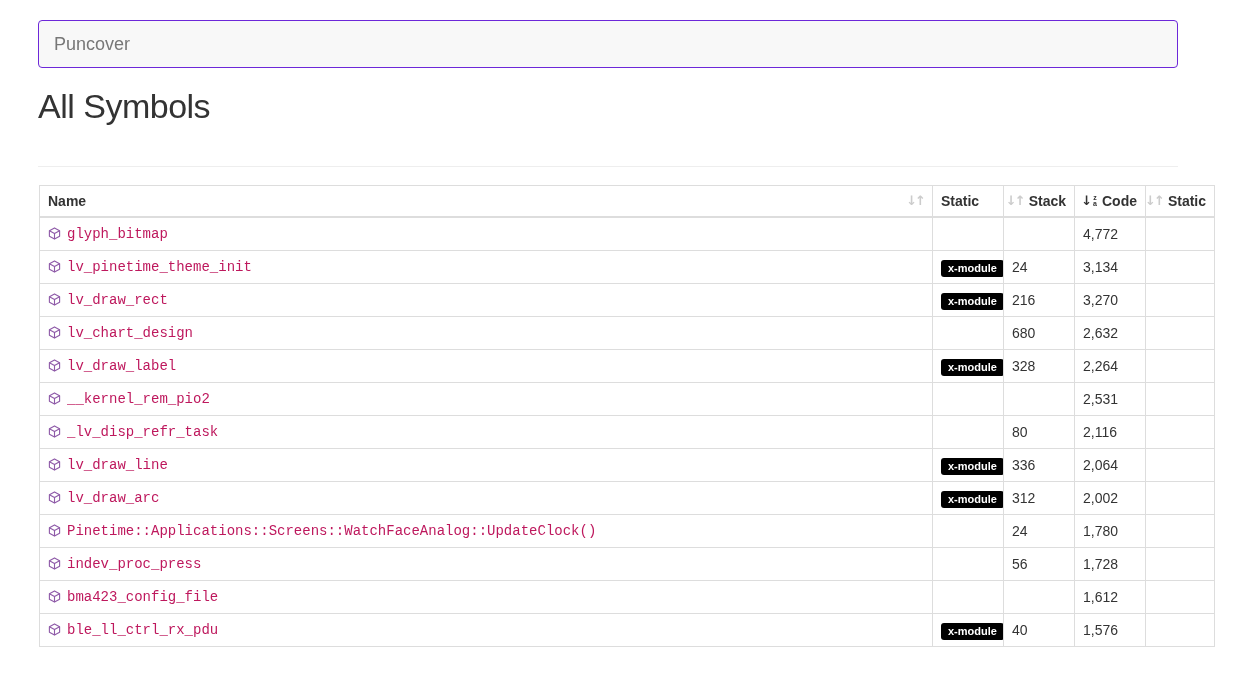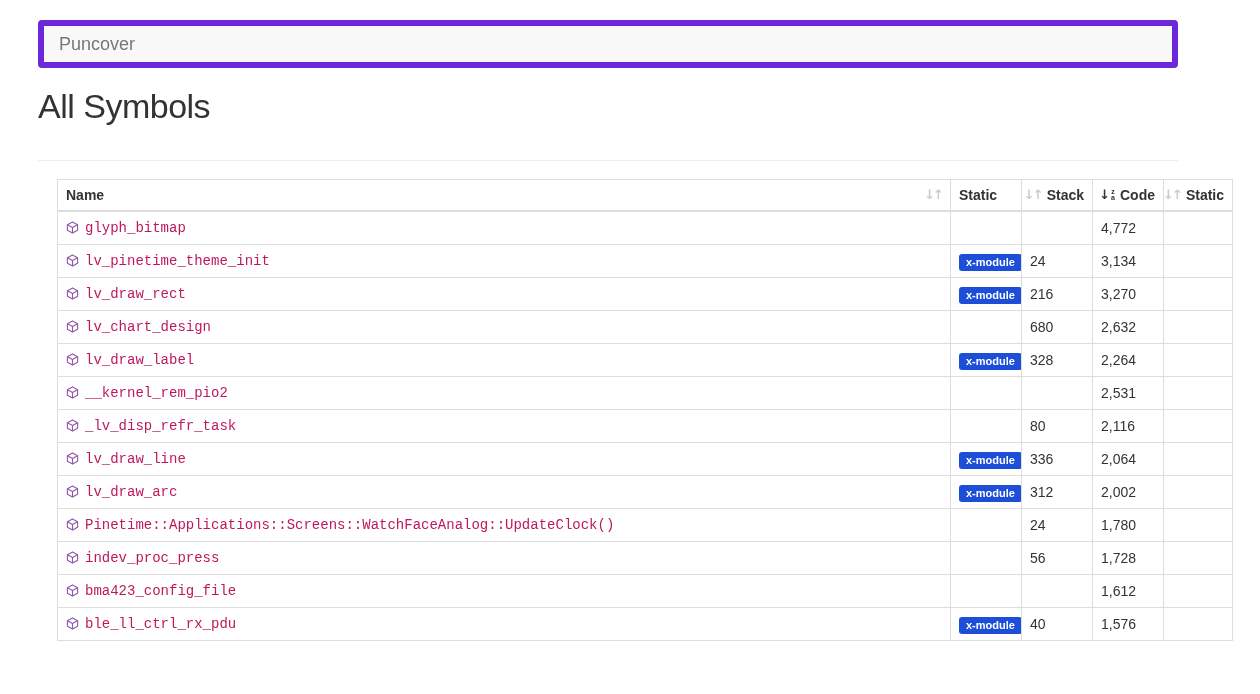--- a/index.html
+++ b/index.html
@@ -9,47 +9,47 @@
     background: #fff;
     font-family: "Liberation Sans", sans-serif;
     font-size: 14px; color: #333;
     padding: 20px 0 0 38px;
   }
 
   
   .navbar {
     width: 1140px; height: 48px;
     background: #f8f8f8;
-    border: 6px solid #6d28d9;
+    border: 1px solid #6d28d9;
     border-radius: 4px;
     margin-bottom: 20px;
     display: flex; align-items: center;
   }
   .navbar-brand {
     font-size: 18px; color: #777;
     padding: 0 15px; line-height: 48px;
     text-decoration: none; cursor: pointer;
   }
 
   
   .page-header {
     width: 1140px;
     border-bottom: 1px solid #eee;
     padding-bottom: 23px;
     margin-bottom: 18px;
   }
   .page-header h1 {
-    margin: 2px 0 12px 0;
+    margin: 2px 0 18px 0;
     font-size: 34px; line-height: 1.1;
     font-weight: 500; color: #333;
     letter-spacing: -0.5px;
   }
 
   
-  .table-wrap { margin-left: 19px; }
+  .table-wrap { margin-left: 1px; }
   table.symbols {
     width: 1175px; table-layout: fixed;
     border-collapse: collapse;
     font-size: 14px;
   }
   .symbols th, .symbols td {
     border: 1px solid #ddd;
     padding: 5px 8px;
     line-height: 20px;
     vertical-align: middle;
@@ -82,21 +82,21 @@
   .sort-active .letters {
     display: flex; flex-direction: column; justify-content: center;
     font-size: 7px; line-height: 6px; font-weight: bold; margin-left: 1px;
   }
 
   
   .symbols a.symbol-link { color: #be185d; text-decoration: none; cursor: pointer; font-family: Liberation Mono, monospace; }
   .cube { display: inline-block; vertical-align: -2px; margin-right: 6px; }
   .xbadge {
     display: inline-block;
-    background: #1d4ed8; color: #fff;
+    background: #000000; color: #fff;
     font-size: 11px; font-weight: bold;
     line-height: 13px;
     padding: 2px 7px; border-radius: 3px;
   }
 </style>
 </head>
 <body>
 
 <nav class="navbar">
   <a class="navbar-brand">Puncover</a>

